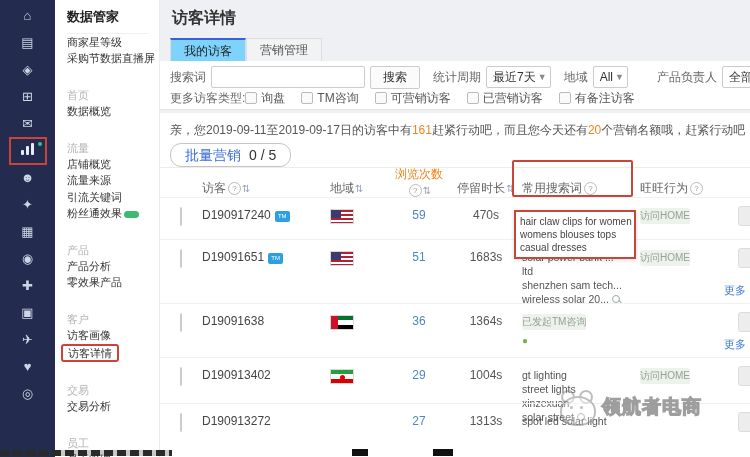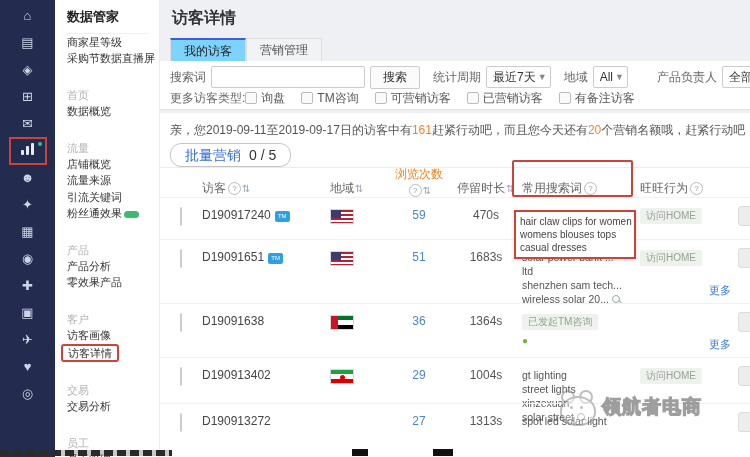--- a/index.html
+++ b/index.html
@@ -79,26 +79,26 @@
   [data-flag="rs"]{background:linear-gradient(180deg,#c6363c 0 34%,#0c4076 34% 67%,#fff 67%)}
   [data-flag="rs"]::after{content:"";position:absolute;left:4px;top:4px;width:5px;height:6px;background:#d9a441;border-radius:40%}
   [data-flag="ir"]{background:linear-gradient(180deg,#239f40 0 34%,#fff 34% 67%,#da0000 67%)}
   [data-flag="ir"]::after{content:"";position:absolute;left:9px;top:5px;width:5px;height:5px;background:#da0000;border-radius:50%}
   .views-num{color:#4a87c8;cursor:pointer}
   .kw-line{display:block;font-size:10.5px;line-height:14px;color:#555;white-space:nowrap}
   .kw-line:empty{display:none}
   .kw-last{display:flex;align-items:center;gap:3px}
   .mag{width:6px;height:6px;border:1px solid #9aa;border-radius:50%;position:relative;display:inline-block;flex:0 0 auto;cursor:pointer}
   .mag::after{content:"";position:absolute;left:5px;top:5px;width:4px;height:1px;background:#9aa;transform:rotate(45deg)}
-  .ww-badge{display:inline-block;background:#edf2ec;color:#96a295;font-size:10px;line-height:16px;padding:0 6px;border-radius:2px;max-width:96px;
+  .ww-badge{display:inline-block;background:#edf2ec;color:#96a295;font-size:10px;line-height:16px;padding:0 0;border-radius:2px;max-width:96px;
             overflow:hidden;white-space:nowrap}
   .ww-badge:empty{display:none}
   .ww-extra{display:inline-block;color:#7cb342;font-size:10px;line-height:10px}
   .ww-extra:empty{display:none}
-  .more-link{position:absolute;right:19px;bottom:5px;font-size:11px;color:#3a7bd5;cursor:pointer}
+  .more-link{position:absolute;right:4px;bottom:5px;font-size:11px;color:#3a7bd5;cursor:pointer}
   .more-link:empty{display:none}
   .action-stub{position:absolute;right:-4px;top:8px;width:14px;height:18px;background:#ededed;border:1px solid #dcdcdc;border-radius:3px}
   
   .redbox{position:absolute;border:2px solid #c9453a;border-radius:2px;pointer-events:none;z-index:40}
   .rb-header{left:512px;top:160px;width:117px;height:33px}
   .tooltip{position:absolute;left:514px;top:210px;width:110px;background:#fff;border:2px solid #c9453a;
            box-shadow:0 1px 4px rgba(0,0,0,.15);padding:3px 4px;z-index:35}
   .tooltip div{font-size:10px;line-height:13px;color:#444;white-space:nowrap}
   .watermark{position:absolute;left:558px;top:390px;display:flex;align-items:center;gap:6px;z-index:50;pointer-events:none}
   .wm-face{width:38px;height:34px;position:relative;opacity:.55}

